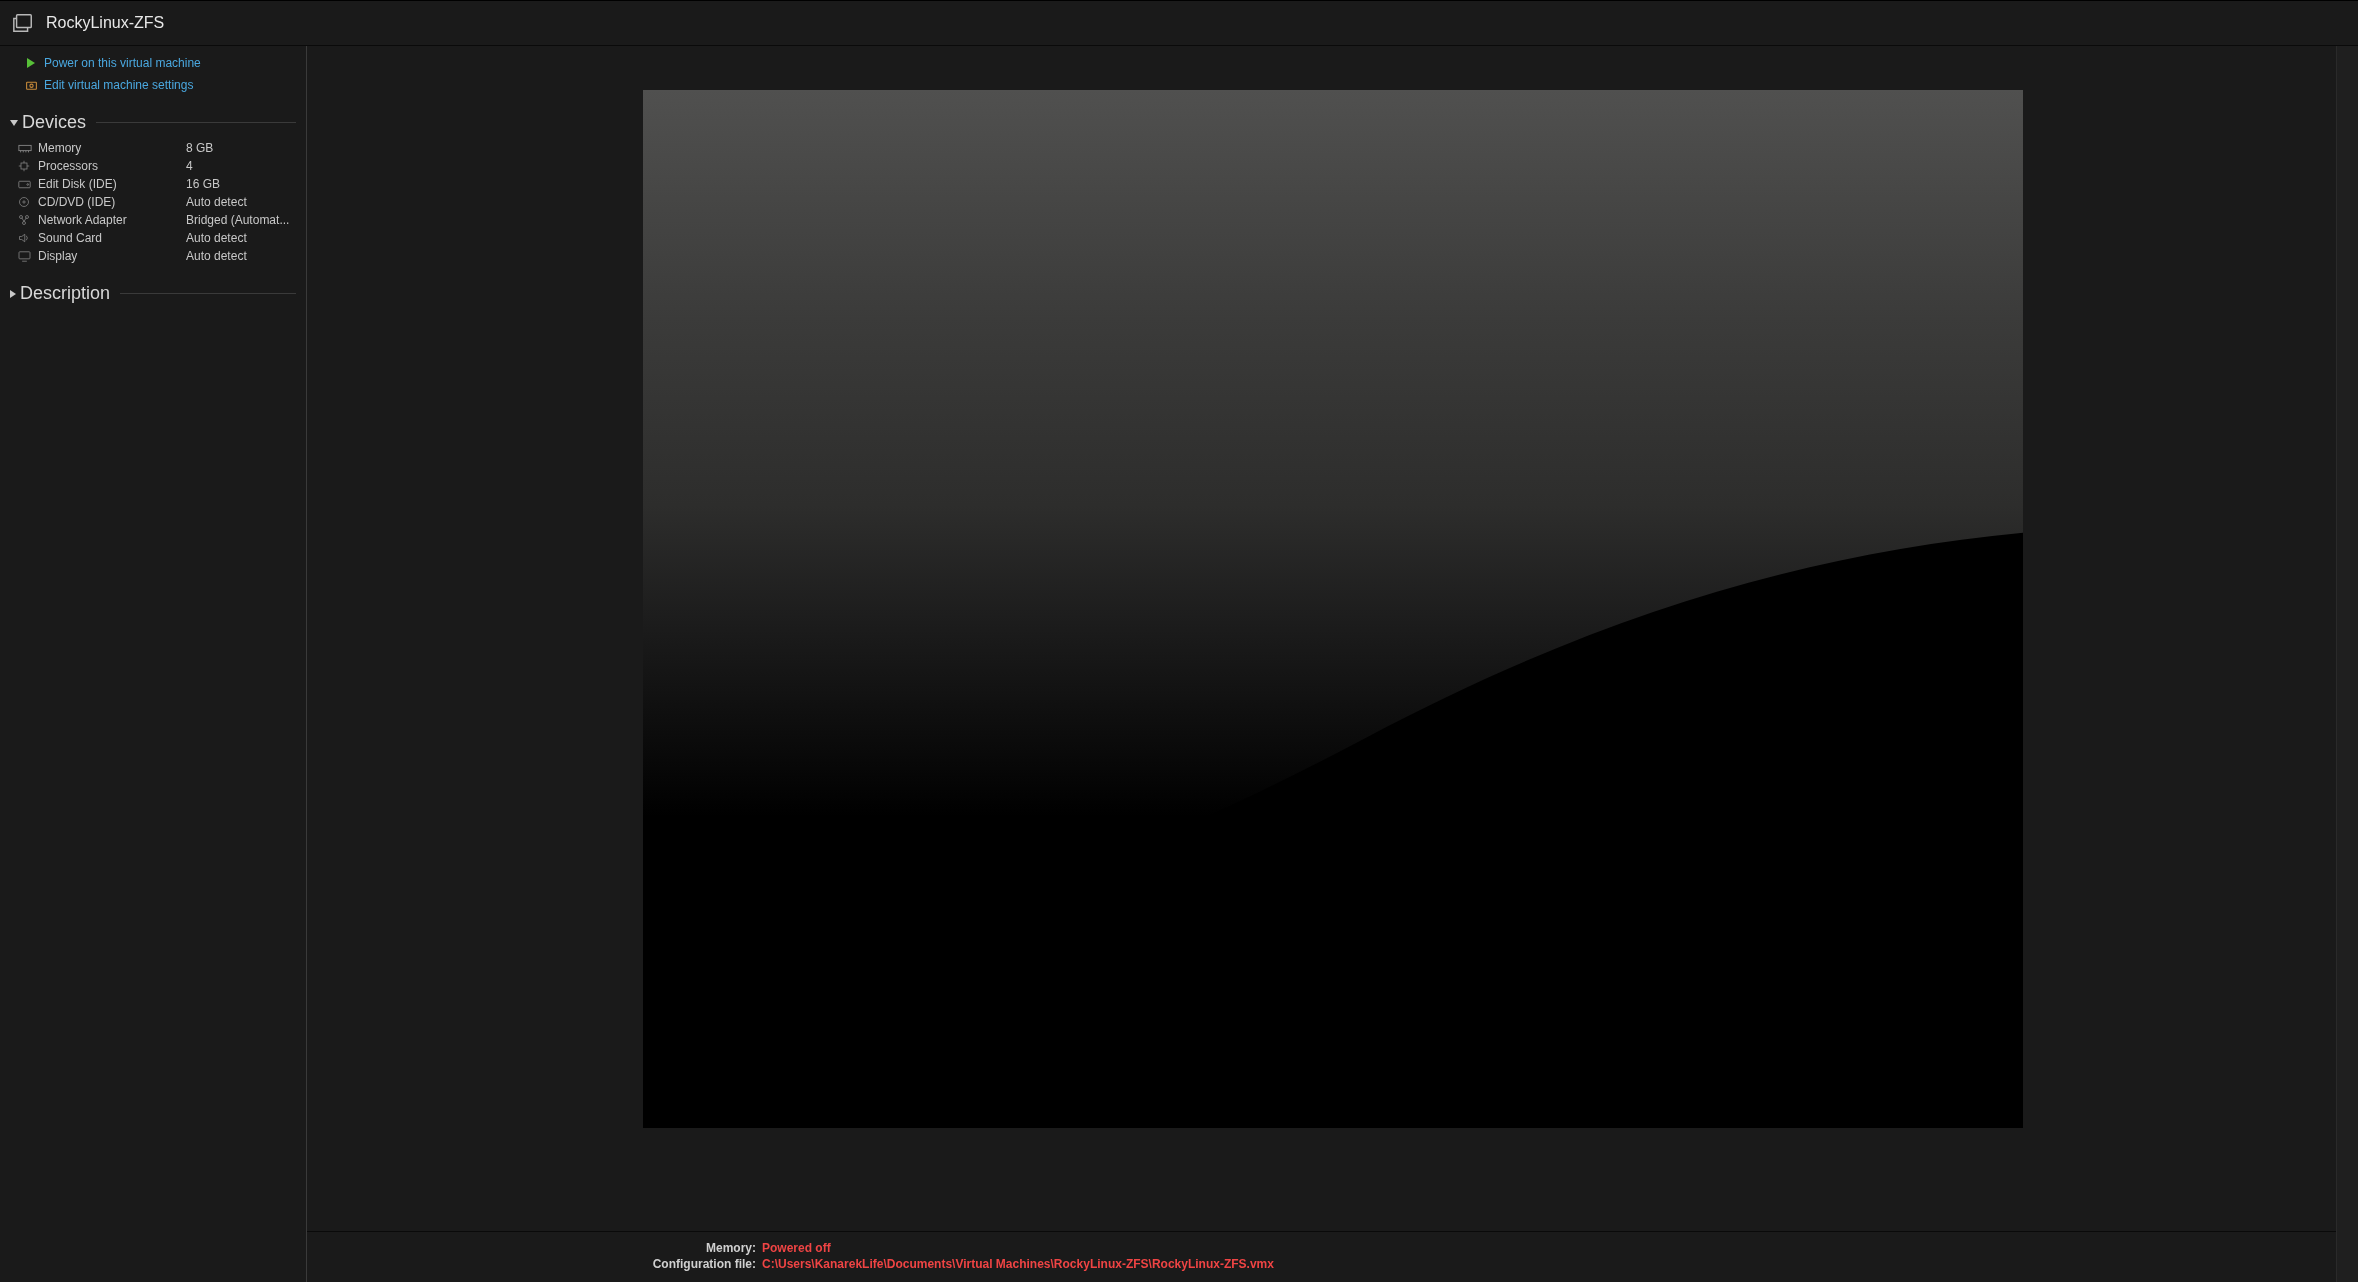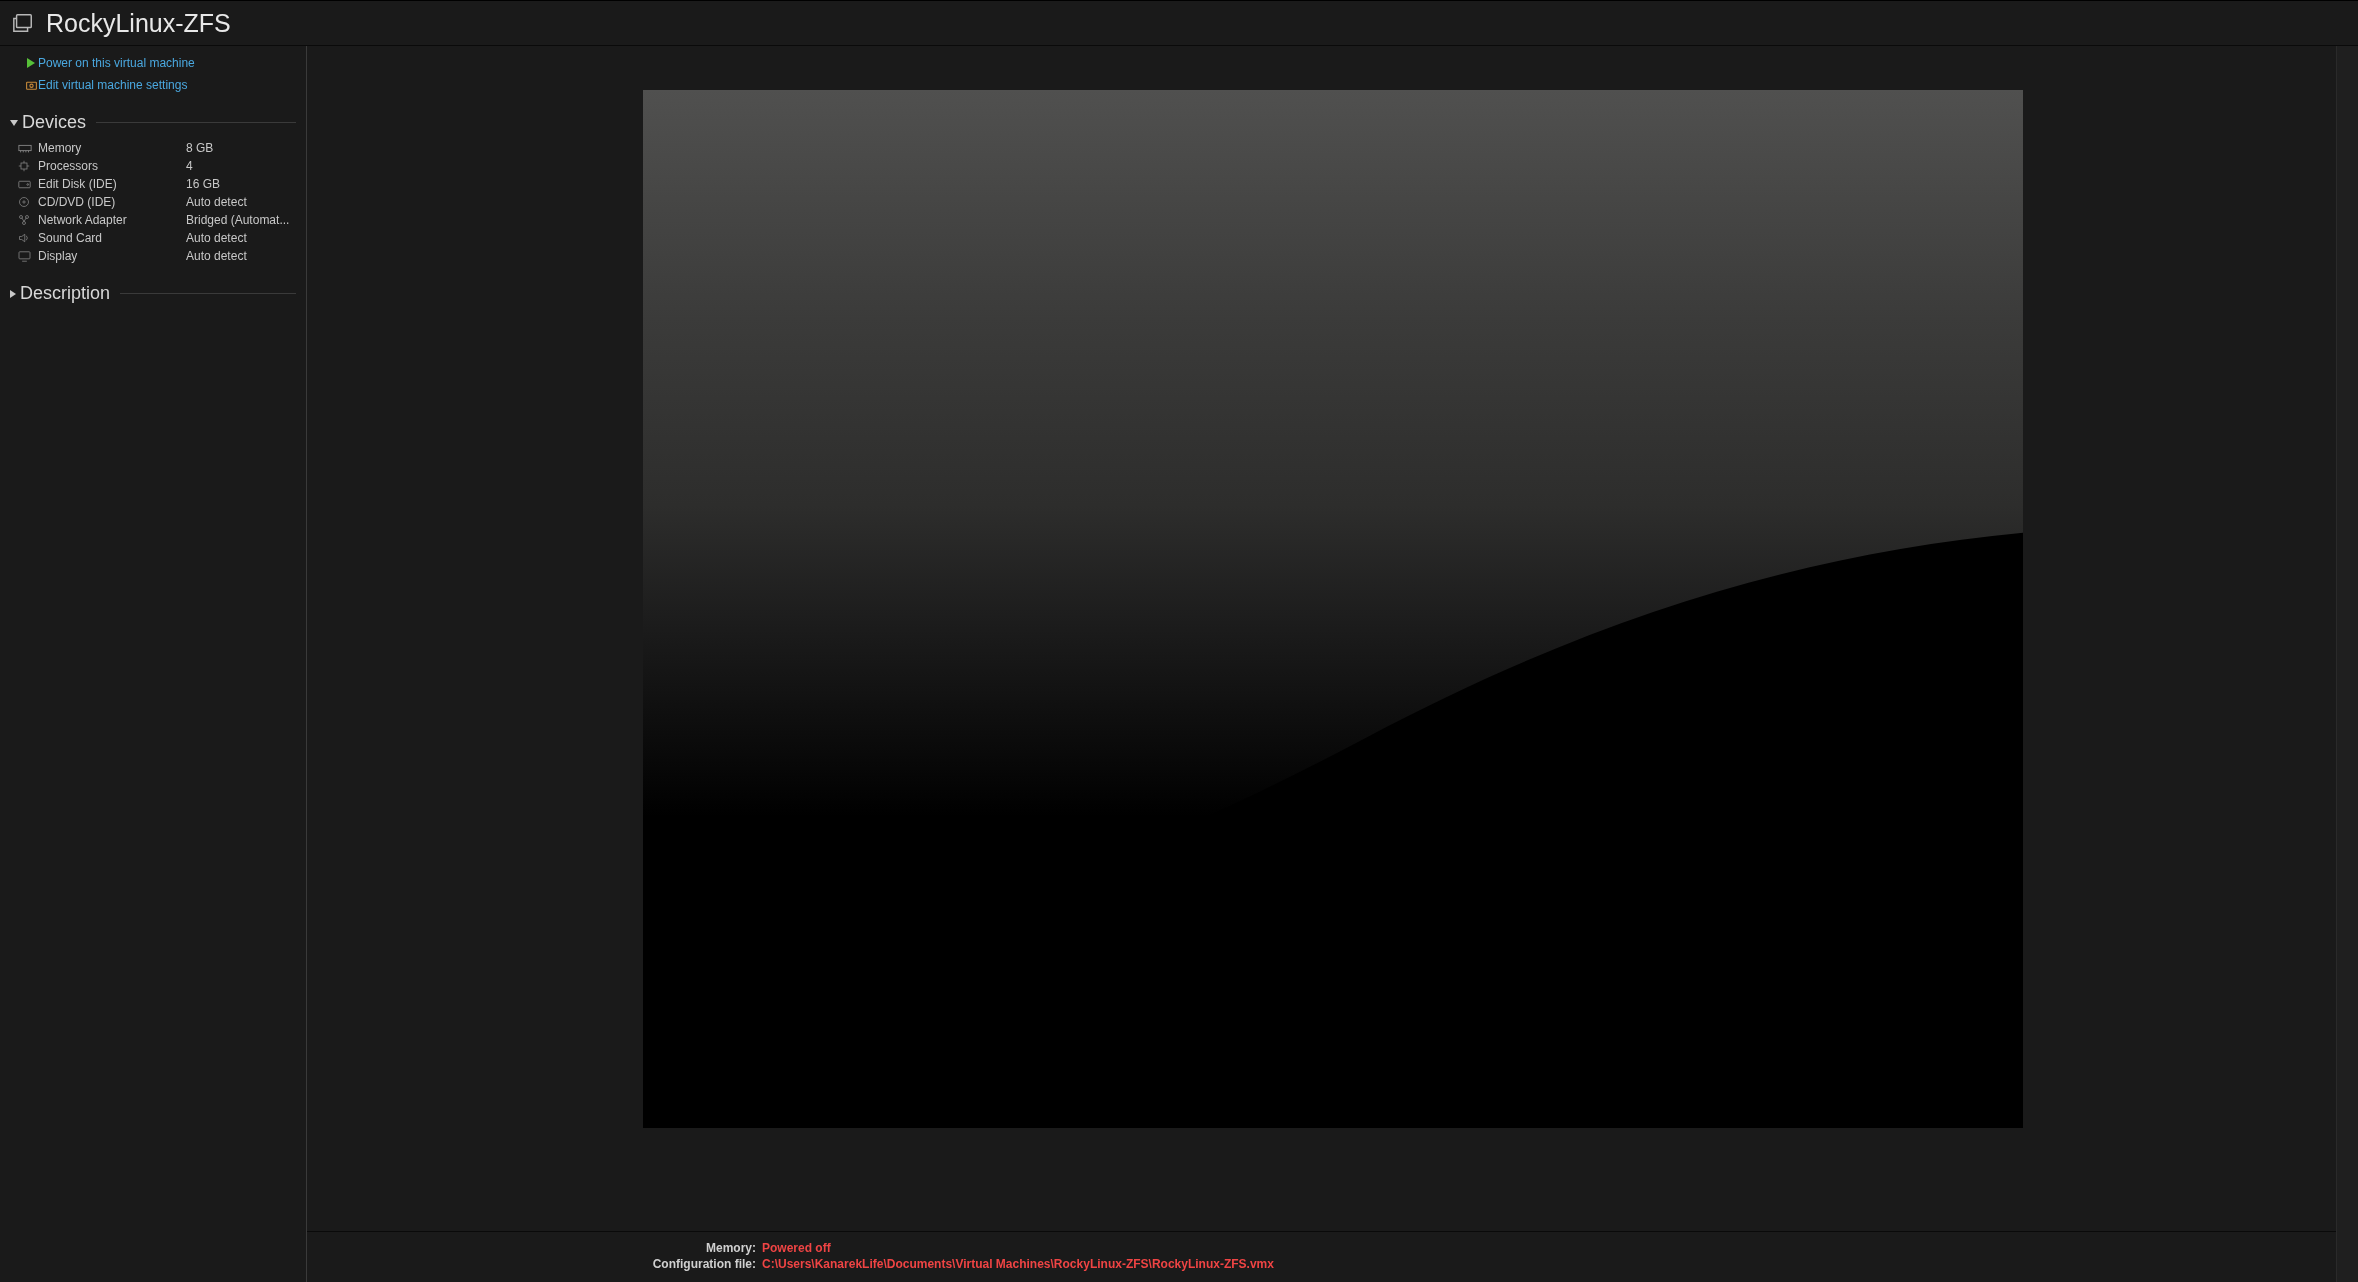--- a/index.html
+++ b/index.html
@@ -23,21 +23,21 @@
     align-items: center;
     padding-left: 12px;
     background: #1a1a1a;
   }
   .titlebar .vm-icon {
     width: 22px; height: 22px;
     color: #b8b8b8;
     margin-right: 12px;
   }
   .titlebar .title-text {
-    font-size: 25px;
+    font-size: 16px;
     font-weight: 400;
     color: #e8e8e8;
   }
 
   
   .body-row {
     display: flex;
     height: calc(100% - 46px);
   }
 
@@ -46,20 +46,21 @@
     width: 307px;
     border-right: 1px solid #3a3a3a;
     padding: 8px 10px 0 10px;
     display: flex;
     flex-direction: column;
     gap: 4px;
   }
   .action-link {
     display: flex;
     align-items: center;
+    gap: 6px;
     color: #4aa8e0;
     cursor: pointer;
     padding: 2px 0 2px 14px;
     font-size: 12px;
   }
   .action-link .ico { width: 14px; height: 14px; display:flex; align-items:center; justify-content:center; }
   .play-triangle {
     width: 0; height: 0;
     border-left: 8px solid #57c038;
     border-top: 5px solid transparent;

